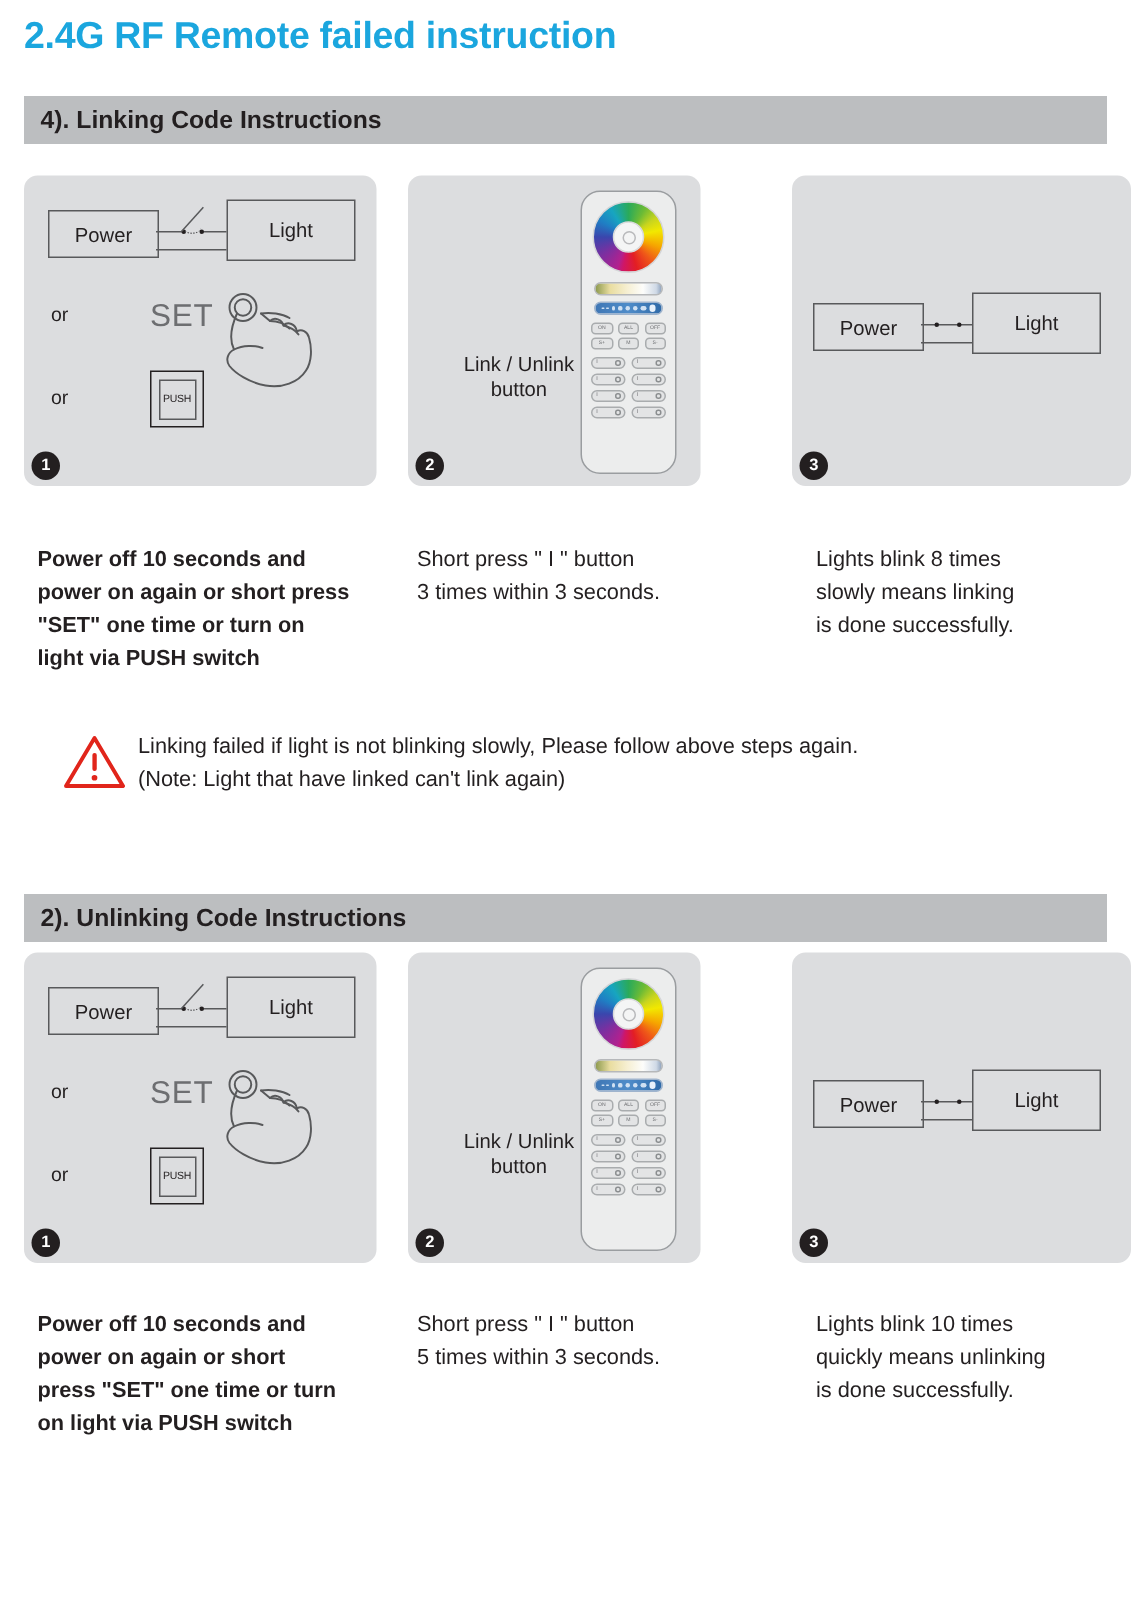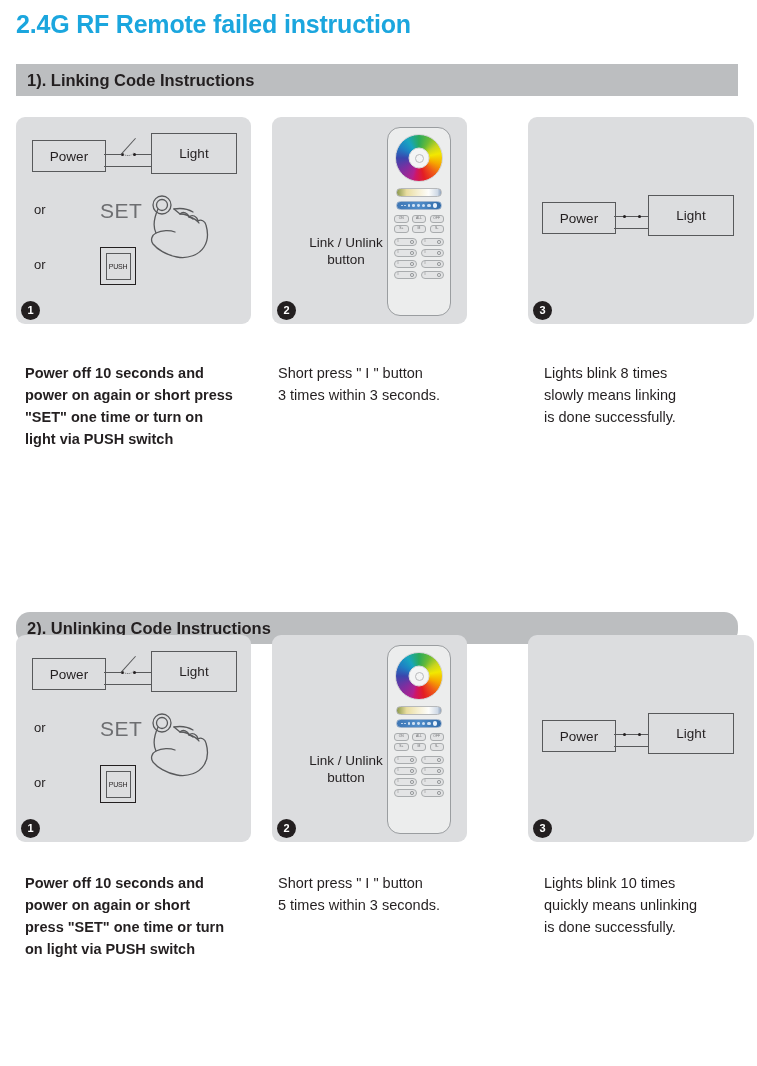--- a/index.html
+++ b/index.html
@@ -176,21 +176,21 @@
   }
 </style>
 </head>
 <body>
 
 <div class="page">
 
   <div class="doc-title">2.4G RF Remote failed instruction</div>
 
   <div class="sec-bar" style="top:64px;">
-    <span class="sec-title">1). Linking Code Instructions</span>
+    <span class="sec-title">4). Linking Code Instructions</span>
   </div>
 
   <div class="panels" style="top:117px;">
 
     <div class="panel p1">
       <div class="diagram">
         <div class="box" style="left:16px;top:23px;width:72px;height:30px;">
           <span>Power</span>
         </div>
         <div class="box" style="left:135px;top:16px;width:84px;height:39px;">
@@ -333,22 +333,33 @@
 power on again or short press
 "SET" one time or turn on
 light via PUSH switch</div>
     <div class="cap c2">Short press " I " button
 3 times within 3 seconds.</div>
     <div class="cap c3">Lights blink 8 times
 slowly means linking
 is done successfully.</div>
   </div>
 
-
-  <div class="sec-bar" style="top:612px;border-radius:14px;">
+  <div class="warn" style="top:487px;height:52px;">
+    <div class="warn-icon">
+      <svg width="42" height="38" viewBox="0 0 42 38">
+        <path d="M21 3 L40 35 L2 35 Z" fill="none" stroke="#e1251b" stroke-width="2.6" stroke-linejoin="round"></path>
+        <rect x="19.6" y="13" width="2.9" height="12" rx="1.4" fill="#e1251b"></rect>
+        <circle cx="21" cy="29.5" r="1.9" fill="#e1251b"></circle>
+      </svg>
+    </div>
+    <div class="warn-text">Linking failed if light is not blinking slowly, Please follow above steps again.
+(Note: Light that have linked can't link again)</div>
+  </div>
+
+  <div class="sec-bar" style="top:596px;">
     <span class="sec-title">2). Unlinking Code Instructions</span>
   </div>
 
   <div class="panels" style="top:635px;">
 
     <div class="panel p1">
       <div class="diagram">
         <div class="box" style="left:16px;top:23px;width:72px;height:30px;">
           <span>Power</span>
         </div>

